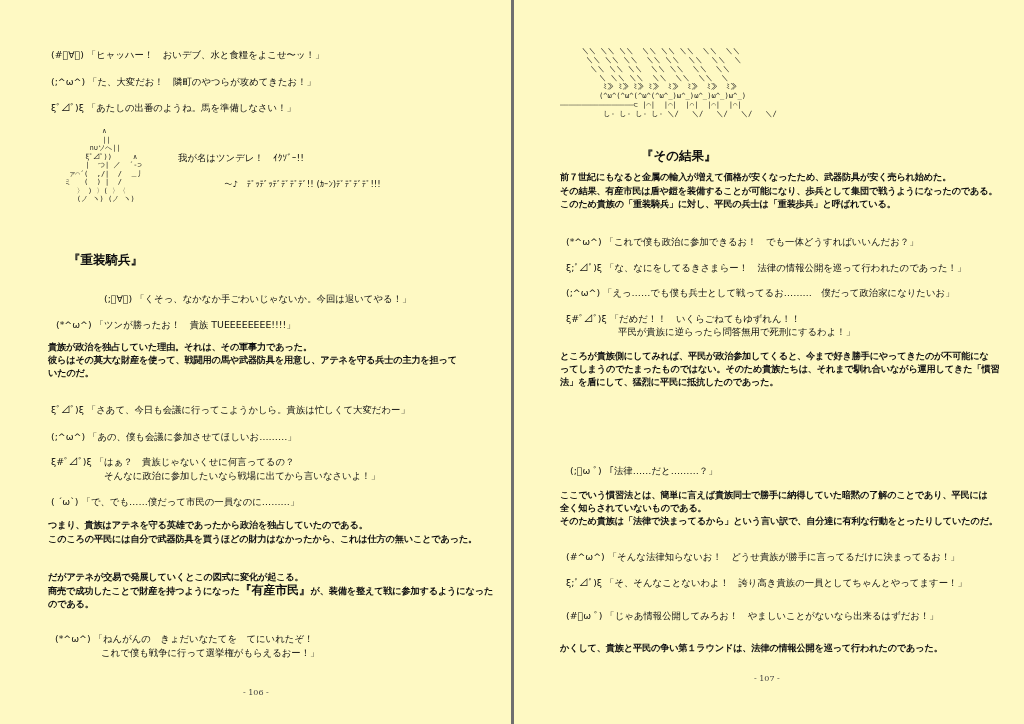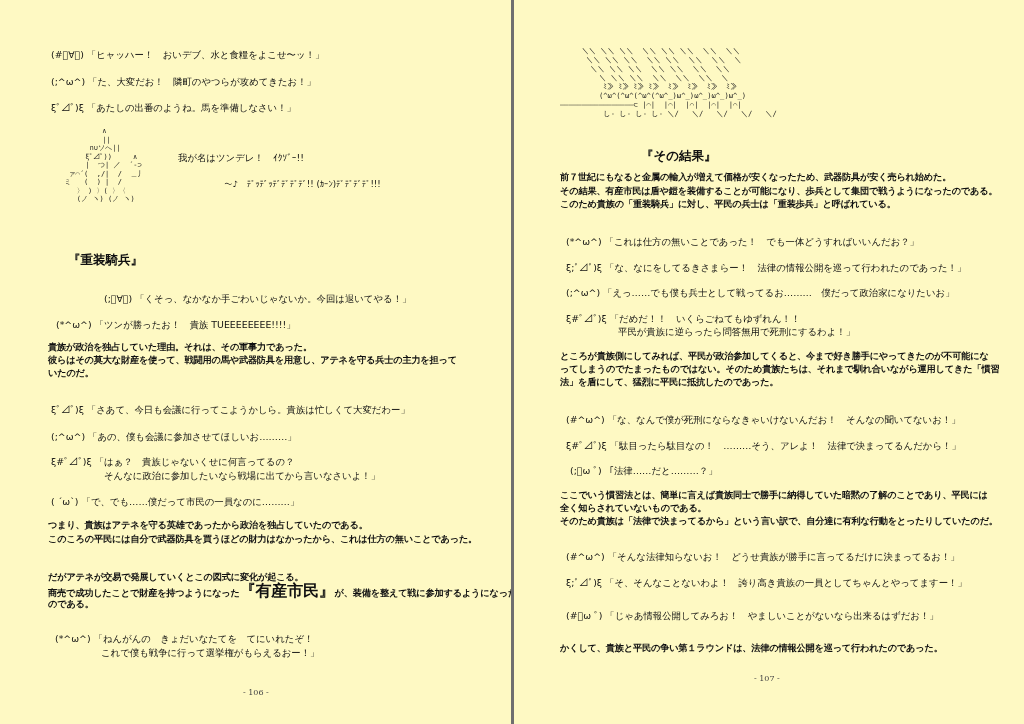--- a/index.html
+++ b/index.html
@@ -8,21 +8,21 @@
   .page { position:absolute; top:0; height:724px; background:#fef9c3; }
   .page.left { left:0; width:511px; }
   .page.right { left:514px; width:510px; }
   .divider { position:absolute; left:511px; top:0; width:3px; height:724px; background:#6f6f6f; }
   .line { position:absolute; white-space:nowrap; font-size:9.6px; line-height:13px; }
   .dlg { font-family:"DejaVu Sans", sans-serif; font-size:9.4px; }
   .nar { font-family:"DejaVu Serif", serif; font-size:9.2px; font-weight:bold; letter-spacing:-0.2px; }
   .heading { position:absolute; font-family:"DejaVu Sans", sans-serif; font-weight:bold; font-size:12.5px; }
   .pagenum { position:absolute; font-family:"DejaVu Serif", serif; font-size:8px; color:#444; }
   .aa { position:absolute; font-family:"DejaVu Sans Mono", monospace; font-size:7px; line-height:8.5px; white-space:pre; color:#222; }
-  b.em { font-size:16px; }
+  b.em { font-size:12px; }
 </style>
 </head>
 <body>
 
 <div class="page left">
 
   <div class="line dlg" style="left:51px;top:48px;">
     <span>(#ﾟ∀ﾟ)</span>
     <span>「ヒャッハー！　おいデブ、水と食糧をよこせ〜ッ！」</span>
   </div>
@@ -113,48 +113,40 @@
           し‐ し‐ し‐ し‐ ＼/   ＼/   ＼/   ＼/   ＼/</div>
 
   <div class="heading" style="left:127px;top:148px;">『その結果』</div>
 
   <div class="line nar" style="left:46px;top:170px;">前７世紀にもなると金属の輸入が増えて価格が安くなったため、武器防具が安く売られ始めた。</div>
   <div class="line nar" style="left:46px;top:184px;">その結果、有産市民は盾や鎧を装備することが可能になり、歩兵として集団で戦うようになったのである。</div>
   <div class="line nar" style="left:46px;top:197px;text-align:center;">このため貴族の「重装騎兵」に対し、平民の兵士は「重装歩兵」と呼ばれている。</div>
 
   <div class="line dlg" style="left:52px;top:235px;">
     <span>(*^ω^)</span>
-    <span>「これは仕方の無いことであった！　でも一体どうすればいいんだお？」</span>
+    <span>「これで僕も政治に参加できるお！　でも一体どうすればいいんだお？」</span>
   </div>
   <div class="line dlg" style="left:52px;top:261px;">
     <span>ξ;ﾟ⊿ﾟ)ξ</span>
     <span>「な、なにをしてるきさまらー！　法律の情報公開を巡って行われたのであった！」</span>
   </div>
   <div class="line dlg" style="left:52px;top:286px;">
     <span>(;^ω^)</span>
     <span>「えっ……でも僕も兵士として戦ってるお………　僕だって政治家になりたいお」</span>
   </div>
   <div class="line dlg" style="left:104px;top:325px;">平民が貴族に逆らったら問答無用で死刑にするわよ！」</div>
   <div class="line dlg" style="left:52px;top:312px;">
     <span>ξ#ﾟ⊿ﾟ)ξ</span>
     <span>「だめだ！！　いくらごねてもゆずれん！！</span>
   </div>
 
   <div class="line nar" style="left:46px;top:349px;">ところが貴族側にしてみれば、平民が政治参加してくると、今まで好き勝手にやってきたのが不可能にな</div>
   <div class="line nar" style="left:46px;top:362px;">ってしまうのでたまったものではない。そのため貴族たちは、それまで馴れ合いながら運用してきた「慣習</div>
   <div class="line nar" style="left:46px;top:375px;">法」を盾にして、猛烈に平民に抵抗したのであった。</div>
 
-  <div class="line dlg" style="left:52px;top:413px;">
-    <span>(#^ω^)</span>
-    <span>「な、なんで僕が死刑にならなきゃいけないんだお！　そんなの聞いてないお！」</span>
-  </div>
-  <div class="line dlg" style="left:52px;top:439px;">
-    <span>ξ#ﾟ⊿ﾟ)ξ</span>
-    <span>「駄目ったら駄目なの！　………そう、アレよ！　法律で決まってるんだから！」</span>
-  </div>
   <div class="line dlg" style="left:56px;top:464px;">
     <span>(;ﾟω ﾟ)</span>
     <span>「法律……だと………？」</span>
   </div>
 
   <div class="line nar" style="left:46px;top:488px;">ここでいう慣習法とは、簡単に言えば貴族同士で勝手に納得していた暗黙の了解のことであり、平民には</div>
   <div class="line nar" style="left:46px;top:501px;">全く知らされていないものである。</div>
   <div class="line nar" style="left:46px;top:514px;">そのため貴族は「法律で決まってるから」という言い訳で、自分達に有利な行動をとったりしていたのだ。</div>
 
   <div class="line dlg" style="left:52px;top:550px;">

